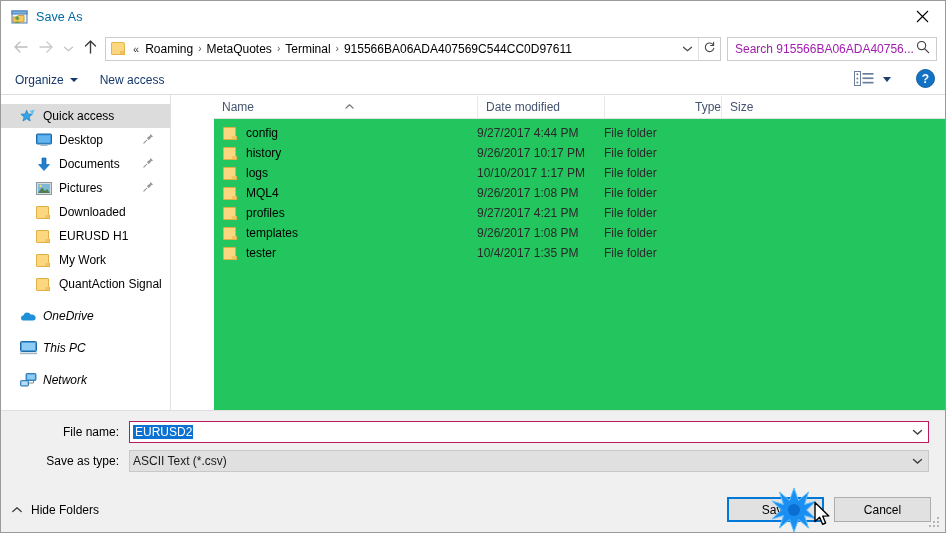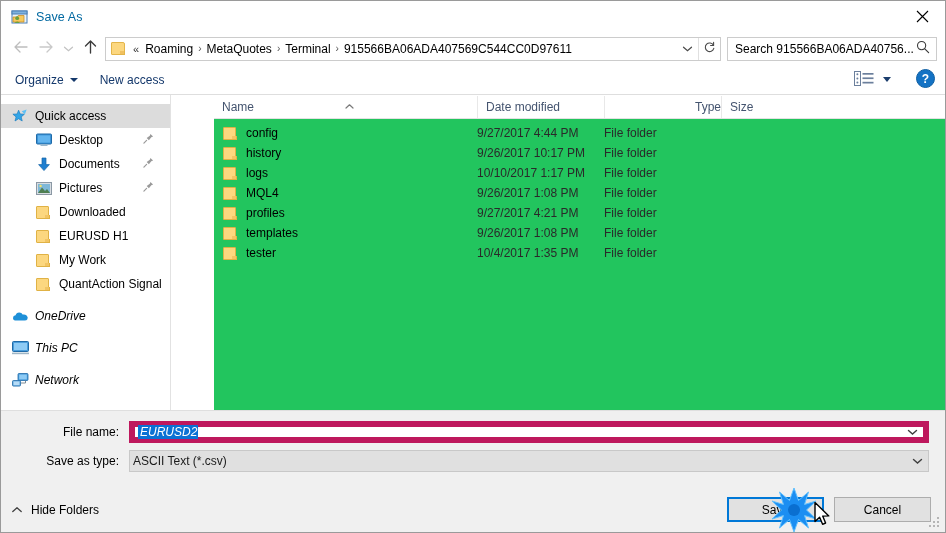--- a/index.html
+++ b/index.html
@@ -130,21 +130,21 @@
     flex: 0 0 210px;
     height: 24px;
     border: 1px solid #cccccc;
     background: #fff;
     display: flex; align-items: center;
     padding: 0 6px 0 7px;
     margin-left: 2px;
   }
   .searchbox .placeholder {
     flex: 1 1 auto;
-    color: #000000;
+    color: #a21caf;
     font-size: 12px;
     white-space: nowrap;
     overflow: hidden;
   }
 
   
   .cmdbar {
     height: 30px;
     flex: 0 0 30px;
     display: flex;
@@ -188,21 +188,21 @@
     flex: 0 0 170px;
     background: #ffffff;
     border-right: 1px solid #e2e2e2;
     padding-top: 9px;
     overflow: hidden;
   }
   .nav-item {
     height: 24px;
     display: flex;
     align-items: center;
-    padding-left: 10px;
+    padding-left: 18px;
     font-size: 12px;
     color: #000;
     position: relative;
     white-space: nowrap;
   }
   .nav-item.selected { background: #dcdcdc; }
   .nav-item .ic {
     width: 18px; height: 16px;
     margin-right: 6px;
     flex: 0 0 18px;
@@ -314,21 +314,21 @@
   .combo {
     flex: 1 1 auto;
     height: 22px;
     background: #fff;
     border: 1px solid #7a7a7a;
     display: flex;
     align-items: center;
     padding-left: 3px;
     min-width: 0;
   }
-  .combo.focused { border: 6px solid #be185d; font-style: italic; }
+  .combo.focused { border: 1px solid #be185d; }
   .combo.disabledlook {
     background: #e0e0e0;
     border: 1px solid #c8c8c8;
     color: #1a1a1a;
   }
   .combo .val { font-size: 12px; flex: 1 1 auto; white-space: nowrap; overflow: hidden; }
   .combo .val .sel {
     background: #0b72d4;
     color: #fff;
     padding: 1px 1px 1px 2px;

